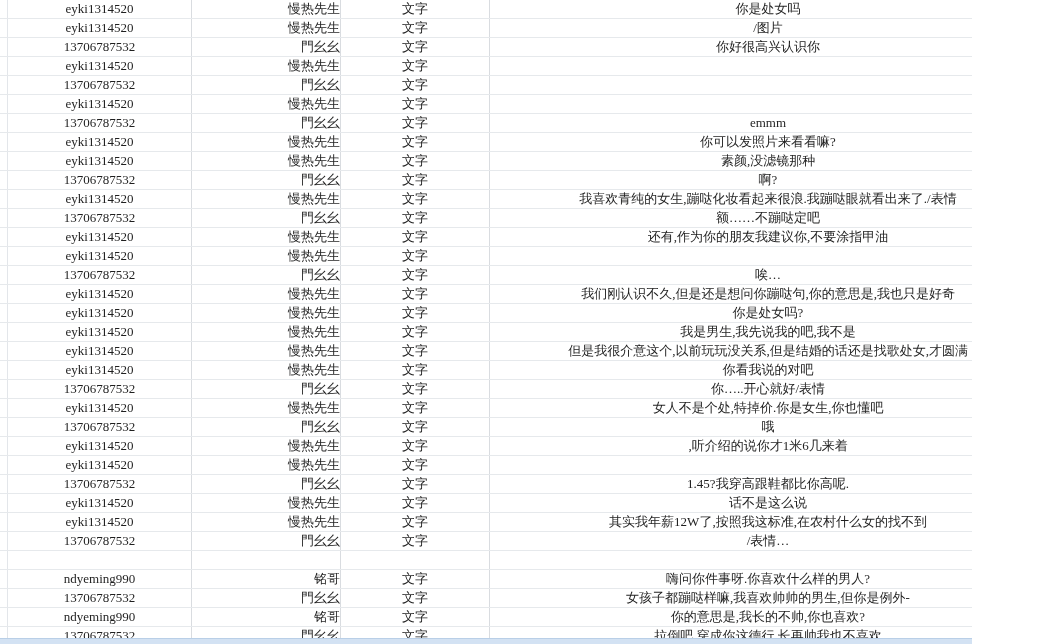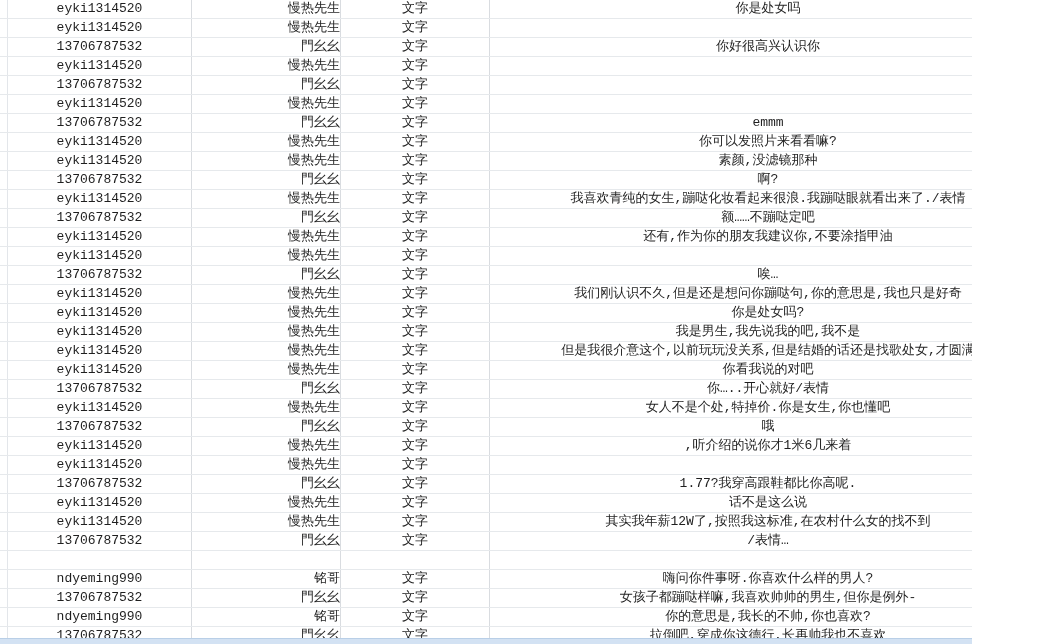--- a/index.html
+++ b/index.html
@@ -1,21 +1,21 @@
 <!DOCTYPE html>
 <html><head>
 <meta charset="utf-8">
 <style>
   html,body{margin:0;padding:0;background:#ffffff;}
   #screen{
     position:relative;
     width:972px;height:644px;
     overflow:hidden;
     background:#ffffff;
-    font-family:Liberation Mono, monospace;
+    font-family:Liberation Serif, serif;
     color:#1f1f1f;
   }
   .grid{position:absolute;top:0;left:0;width:1046px;}
   .row{
     display:flex;
     height:19px;
     box-sizing:border-box;
     border-bottom:1px solid #e6e9ec;
   }
   .cell{
@@ -52,20 +52,21 @@
     <div class="cell c-id">eyki1314520</div>
     <div class="cell c-nick">慢热先生</div>
     <div class="cell c-type">文字</div>
     <div class="cell c-msg">你是处女吗</div>
   </div>
       <div class="row">
     <div class="cell c-gutter"></div>
     <div class="cell c-id">eyki1314520</div>
     <div class="cell c-nick">慢热先生</div>
     <div class="cell c-type">文字</div>
+    <div class="cell c-msg">/图片</div>
   </div>
       <div class="row">
     <div class="cell c-gutter"></div>
     <div class="cell c-id">13706787532</div>
     <div class="cell c-nick">門幺幺</div>
     <div class="cell c-type">文字</div>
     <div class="cell c-msg">你好很高兴认识你</div>
   </div>
       <div class="row">
     <div class="cell c-gutter"></div>
@@ -214,21 +215,21 @@
     <div class="cell c-gutter"></div>
     <div class="cell c-id">eyki1314520</div>
     <div class="cell c-nick">慢热先生</div>
     <div class="cell c-type">文字</div>
   </div>
       <div class="row">
     <div class="cell c-gutter"></div>
     <div class="cell c-id">13706787532</div>
     <div class="cell c-nick">門幺幺</div>
     <div class="cell c-type">文字</div>
-    <div class="cell c-msg">1.77?我穿高跟鞋都比你高呢.</div>
+    <div class="cell c-msg">1.45?我穿高跟鞋都比你高呢.</div>
   </div>
       <div class="row">
     <div class="cell c-gutter"></div>
     <div class="cell c-id">eyki1314520</div>
     <div class="cell c-nick">慢热先生</div>
     <div class="cell c-type">文字</div>
     <div class="cell c-msg">话不是这么说</div>
   </div>
       <div class="row">
     <div class="cell c-gutter"></div>

